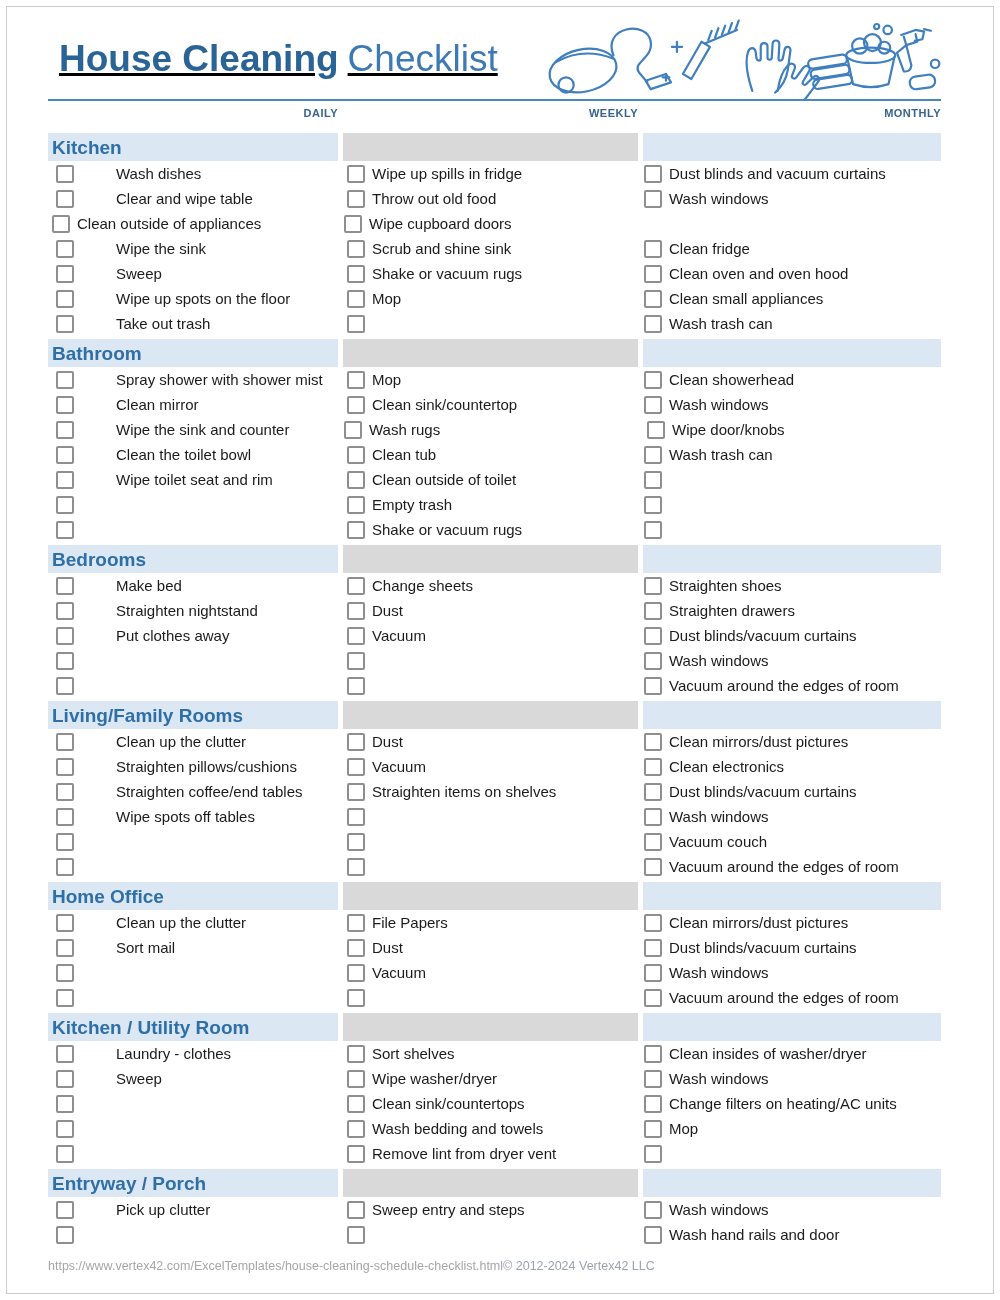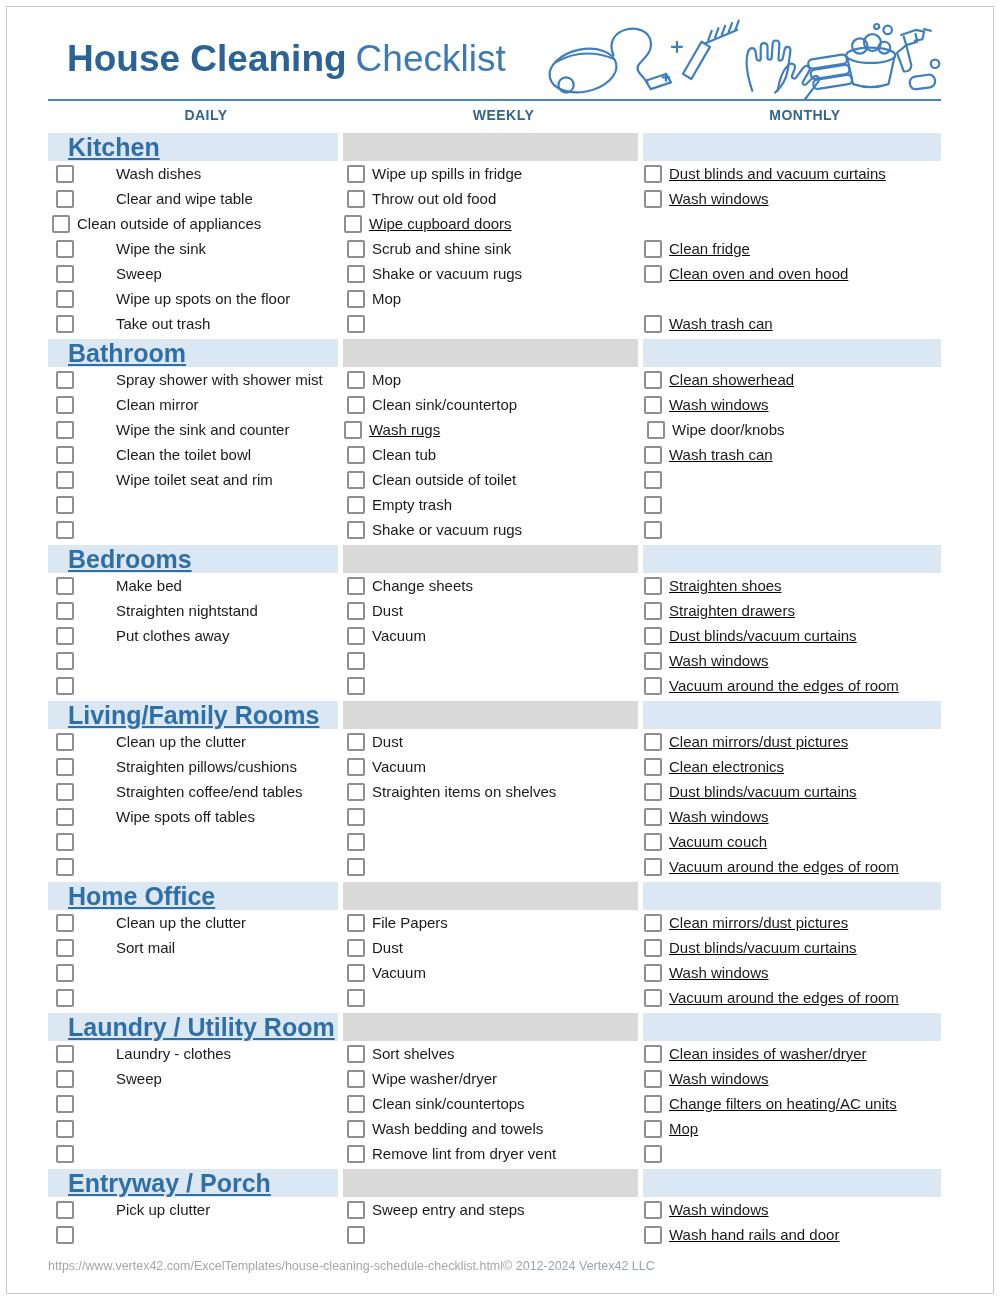--- a/index.html
+++ b/index.html
@@ -5,44 +5,44 @@
   html,body{margin:0;padding:0;background:#fff;}
   .page{
     position:relative;width:1000px;height:1300px;background:#fff;overflow:hidden;
     font-family:"Liberation Sans",sans-serif;
   }
   .frame{position:absolute;inset:6px;border:1px solid #c9ccd0;pointer-events:none;}
   .content{position:absolute;left:48px;top:0;width:893px;}
 
   
   .header{position:relative;height:99px;border-bottom:2px solid var(--accent-blue,#4a86c0);}
-  .title{position:absolute;left:19px;top:40px;font-size:37px;line-height:1;white-space:nowrap;}
+  .title{position:absolute;left:11px;top:40px;font-size:37px;line-height:1;white-space:nowrap;text-decoration:underline;}
   .title-bold{font-weight:bold;color:var(--title-blue,#2a6496);}
   .title-light{color:var(--title-light-blue,#3d7ab5);margin-left:9px;}
   .illustration{position:absolute;right:0;bottom:0;width:402px;height:84px;}
 
   
   .grid{display:grid;grid-template-columns:290px 295px 298px;column-gap:5px;}
   .col-headers{margin-top:6px;height:21px;}
-  .col-header{font-size:14px;font-weight:bold;letter-spacing:.5px;color:var(--colhead-blue,#35648f);
-    text-align:center;padding-left:26px;}
+  .col-header{font-size:11px;font-weight:bold;letter-spacing:.5px;color:var(--colhead-blue,#35648f);
+    text-align:right;padding-left:26px;}
 
   
   .sections{margin-top:5px;}
   .section{margin-top:3px;}
   .band{height:28px;}
   .band-cell{height:28px;background:var(--band-blue,#dbe7f2);}
   .band-cell:nth-child(2){background:var(--band-gray,#d9d9d9);}
-  .section-title{display:inline-block;font-size:25px;font-weight:bold;color:var(--section-blue,#2f6fa7);
-    padding-left:20px;line-height:29px;white-space:nowrap;text-decoration:underline;}
+  .section-title{display:inline-block;font-size:19px;font-weight:bold;color:var(--section-blue,#2f6fa7);
+    padding-left:4px;line-height:29px;white-space:nowrap;}
   .row{height:25px;align-items:center;}
   .cell{display:flex;align-items:center;gap:7px;height:25px;}
   .cell.c0{padding-left:8px;gap:42px;}
   .cell.c1{padding-left:4px;}
-  .cell.c2{padding-left:1px;text-decoration:underline;}
+  .cell.c2{padding-left:1px;}
   .checkbox{flex:0 0 auto;width:14px;height:14px;border:2px solid var(--checkbox-gray,#8f8f8f);
     border-radius:2px;background:#fff;}
   .item-label{font-size:15px;color:#1b1b1b;white-space:nowrap;}
 
   
   .footer{display:flex;align-items:baseline;margin-top:12px;
     font-size:12.5px;color:var(--footer-gray,#a6a6a6);}
   .footer .copyright{color:var(--copyright-gray,#9aa4ae);}
   svg.lineart{stroke:var(--illus-blue,#3f7fbf);fill:none;stroke-width:2.6;stroke-linecap:round;stroke-linejoin:round;}
 </style>
@@ -178,20 +178,24 @@
           </div>
           <div class="grid row">
             <div class="cell c0">
               <span class="checkbox"></span>
               <span class="item-label">Wipe up spots on the floor</span>
             </div>
             <div class="cell c1">
               <span class="checkbox"></span>
               <span class="item-label">Mop</span>
             </div>
+            <div class="cell c2">
+              <span class="checkbox"></span>
+              <span class="item-label">Clean small appliances</span>
+            </div>
           </div>
           <div class="grid row">
             <div class="cell c0">
               <span class="checkbox"></span>
               <span class="item-label">Take out trash</span>
             </div>
             <div class="cell c1">
               <span class="checkbox"></span>
               <span class="item-label"></span>
             </div>
@@ -532,21 +536,21 @@
               <span class="item-label"></span>
             </div>
             <div class="cell c2">
               <span class="checkbox"></span>
               <span class="item-label">Vacuum around the edges of room</span>
             </div>
           </div>
         </div>
         <div class="section">
           <div class="grid band">
-            <div class="band-cell"><span class="section-title">Laundry / Utility Room</span></div>
+            <div class="band-cell"><span class="section-title">Kitchen / Utility Room</span></div>
             <div class="band-cell"></div>
             <div class="band-cell"></div>
           </div>
           <div class="grid row">
             <div class="cell c0">
               <span class="checkbox"></span>
               <span class="item-label">Laundry - clothes</span>
             </div>
             <div class="cell c1">
               <span class="checkbox"></span>

